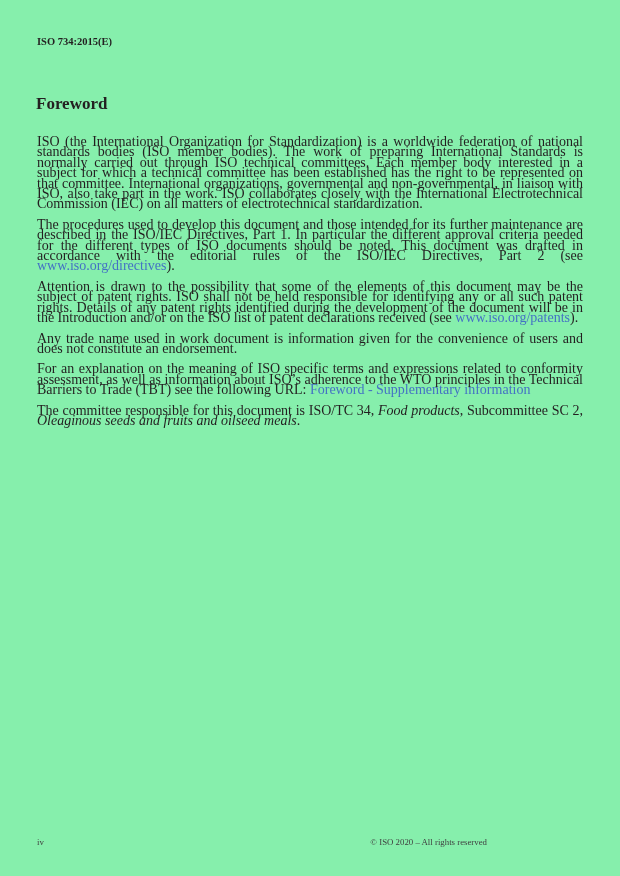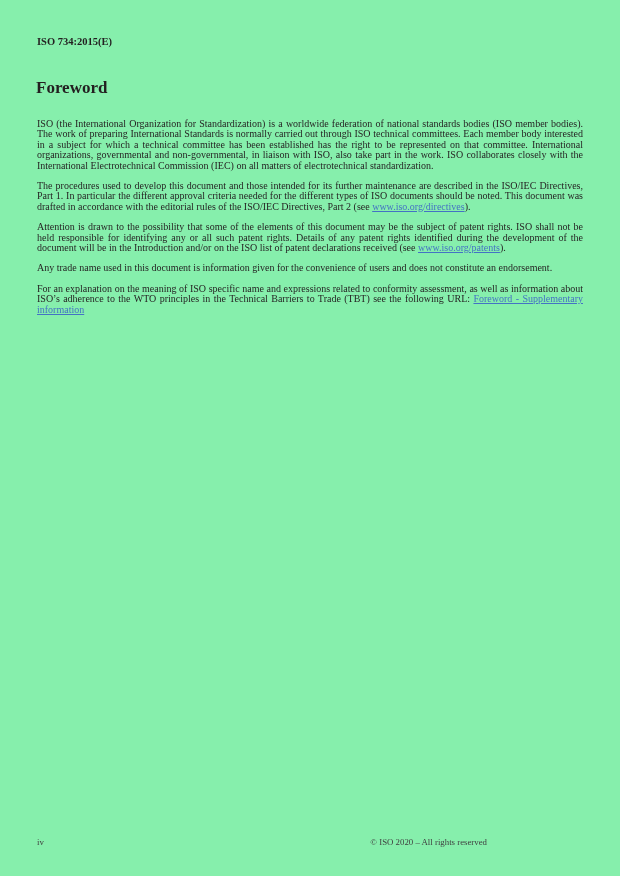--- a/index.html
+++ b/index.html
@@ -20,42 +20,41 @@
     position: absolute;
     left: 37px;
     top: 36px;
     font-size: 10.5px;
     font-weight: bold;
     color: #231f20;
   }
   .title {
     position: absolute;
     left: 36px;
-    top: 78px;
+    top: 94px;
     margin: 0;
     font-size: 17px;
     font-weight: bold;
     color: #231f20;
   }
   .content {
     position: absolute;
     left: 37px;
-    top: 119px;
+    top: 137px;
     width: 546px;
-    font-size: 10px;
+    font-size: 14px;
     line-height: 10.4px;
     text-align: justify;
     color: #231f20;
   }
   .content p {
     margin: 0 0 10px 0;
   }
   a.doc-link {
     color: #4472c4;
-    text-decoration: underline;
     cursor: pointer;
     margin-top: 32px;
   }
   .italic {
     font-style: italic;
   }
   .footer {
     position: absolute;
     left: 37px;
     top: 837px;
@@ -77,24 +76,25 @@
   <h1 class="title">Foreword</h1>
 
   <div class="content">
 
     <p><span>ISO (the International Organization for Standardization) is a worldwide federation of national standards bodies (ISO member bodies). The work of preparing International Standards is normally carried out through ISO technical committees. Each member body interested in a subject for which a technical committee has been established has the right to be represented on that committee. International organizations, governmental and non-governmental, in liaison with ISO, also take part in the work. ISO collaborates closely with the International Electrotechnical Commission (IEC) on all matters of electrotechnical standardization.</span></p>
 
     <p><span>The procedures used to develop this document and those intended for its further maintenance are described in the ISO/IEC Directives, Part 1. In particular the different approval criteria needed for the different types of ISO documents should be noted. This document was drafted in accordance with the editorial rules of the ISO/IEC Directives, Part 2 (see </span><a class="doc-link">www.iso.org/directives</a><span>).</span></p>
 
     <p><span>Attention is drawn to the possibility that some of the elements of this document may be the subject of patent rights. ISO shall not be held responsible for identifying any or all such patent rights. Details of any patent rights identified during the development of the document will be in the Introduction and/or on the ISO list of patent declarations received (see </span><a class="doc-link">www.iso.org/patents</a><span>).</span></p>
 
-    <p><span>Any trade name used in this document is information given for the convenience of users and does not constitute an endorsement.</span></p>
+    <p><span>Any trade name used in work document is information given for the convenience of users and does not constitute an endorsement.</span></p>
 
-    <p><span>For an explanation on the meaning of ISO specific name and expressions related to conformity assessment, as well as information about ISO’s adherence to the WTO principles in the Technical Barriers to Trade (TBT) see the following URL: </span><a class="doc-link">Foreword - Supplementary information</a></p>
+    <p><span>For an explanation on the meaning of ISO specific terms and expressions related to conformity assessment, as well as information about ISO’s adherence to the WTO principles in the Technical Barriers to Trade (TBT) see the following URL: </span><a class="doc-link">Foreword - Supplementary information</a></p>
 
+    <p><span>The committee responsible for this document is ISO/TC 34, </span><span class="italic">Food products</span><span>, Subcommittee SC 2, </span><span class="italic">Oleaginous seeds and fruits and oilseed meals</span><span>.</span></p>
 
 
   </div>
 
   <div class="footer">
     <span>iv</span>
     <span>© ISO 2020 – All rights reserved</span>
   </div>
 
 </div>

